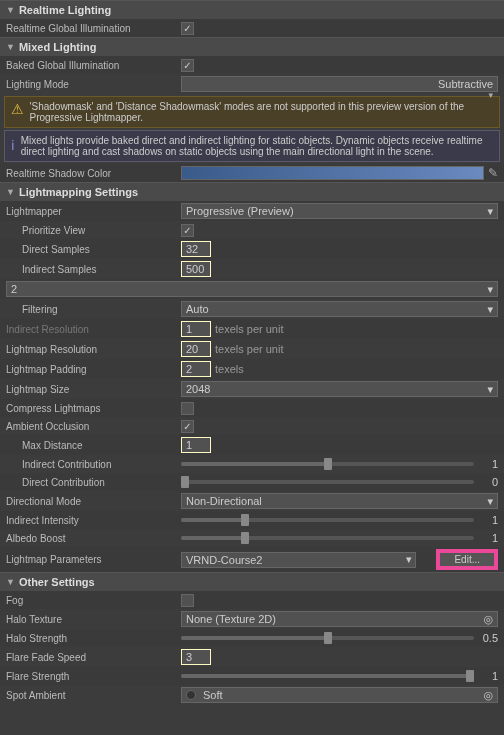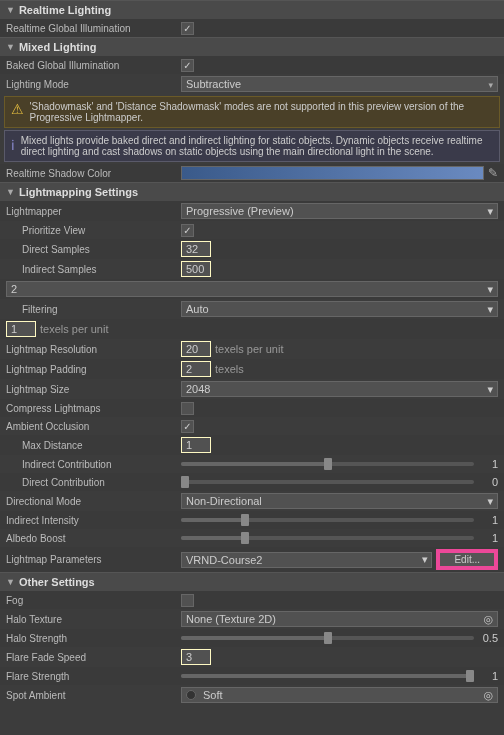--- a/index.html
+++ b/index.html
@@ -57,20 +57,21 @@
       border: 1px solid #666;
       color: #ccc;
       font-size: 11px;
       padding: 1px 4px;
       height: 16px;
       width: 100%;
       display: flex;
       align-items: flex-end;
       justify-content: space-between;
       cursor: pointer;
+      flex-direction: column;
     }
     .dropdown .arrow-right {
       color: #aaa;
       font-size: 9px;
     }
     .checkbox {
       width: 13px;
       height: 13px;
       background: #515151;
       border: 1px solid #666;
@@ -310,20 +311,21 @@
     <div class="label indented">Filtering</div>
     <div class="value">
       <div class="full-dropdown">
         <span>Auto</span>
         <span class="arrow-right">▾</span>
       </div>
     </div>
   </div>
 
   <div class="row">
+    <div class="label disabled-label">Indirect Resolution</div>
     <div class="value">
       <span class="text-input" style="width:30px">1</span>
       <span class="unit-text">texels per unit</span>
     </div>
   </div>
 
   <div class="row">
     <div class="label">Lightmap Resolution</div>
     <div class="value">
       <span class="text-input" style="width:30px">20</span>
@@ -427,21 +429,21 @@
           <div class="slider-fill" style="width:22%"></div>
           <div class="slider-thumb" style="left:calc(22% - 4px)"></div>
         </div>
         <span class="slider-value">1</span>
       </div>
     </div>
   </div>
 
   <div class="row">
     <div class="label">Lightmap Parameters</div>
-    <div class="value" style="gap:4px">
+    <div class="value" style="gap:20px">
       <div class="full-dropdown">
         <span>VRND-Course2</span>
         <span class="arrow-right">▾</span>
       </div>
       <div class="edit-btn">Edit...</div>
     </div>
   </div>
 
   <div class="section-header">
     <span class="arrow">▼</span>

